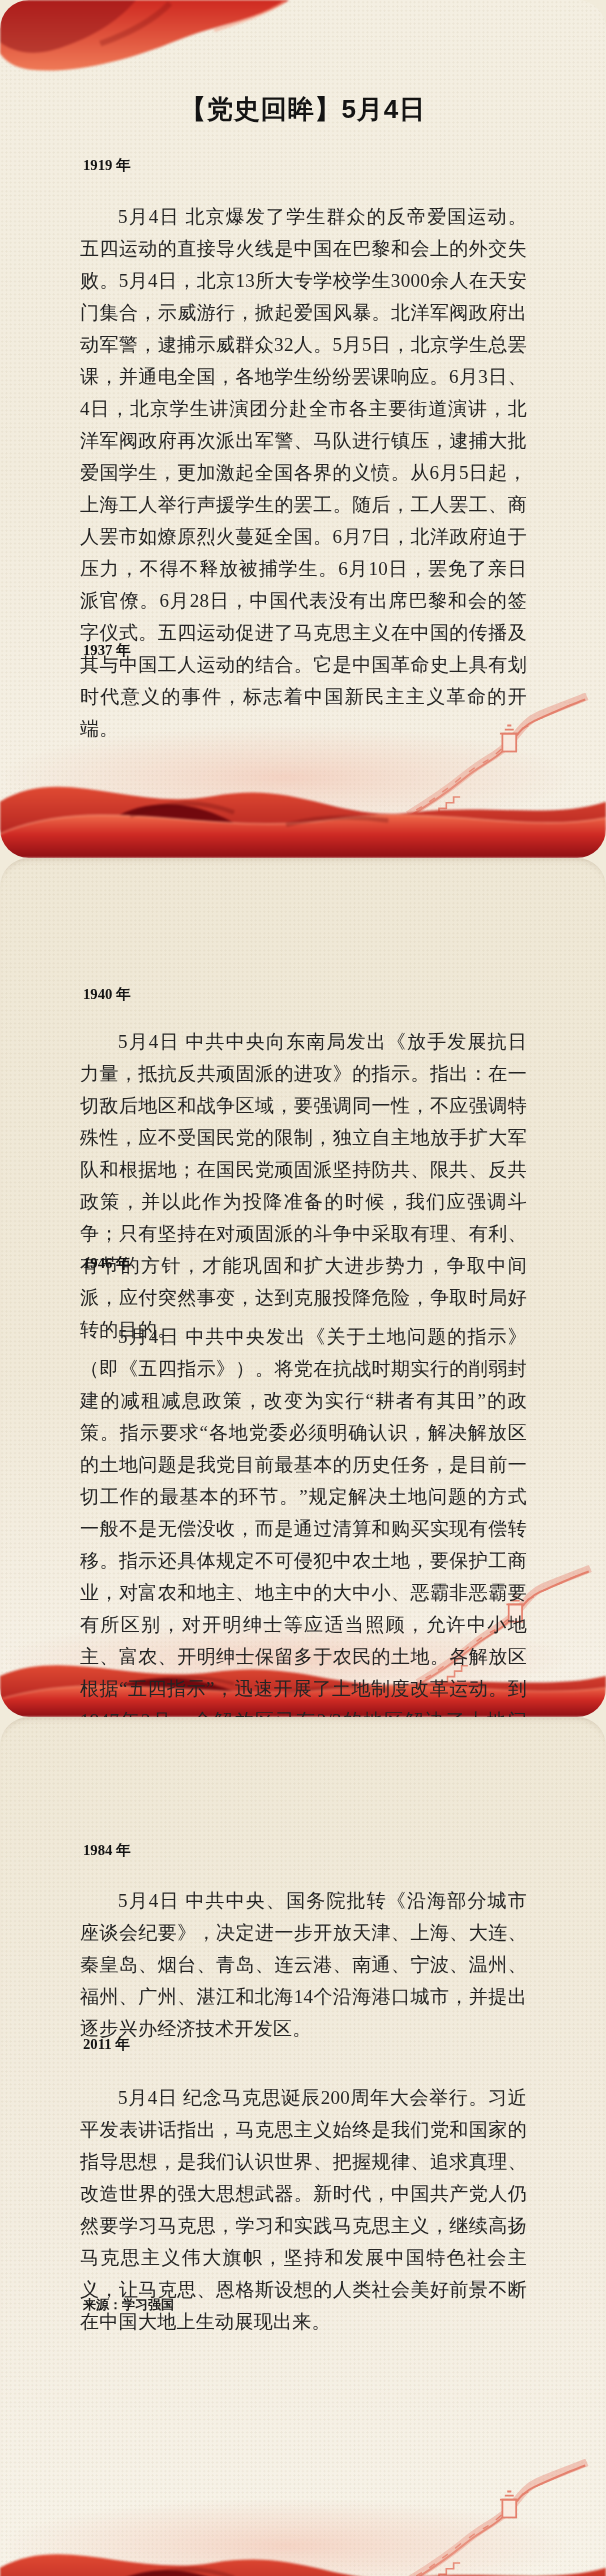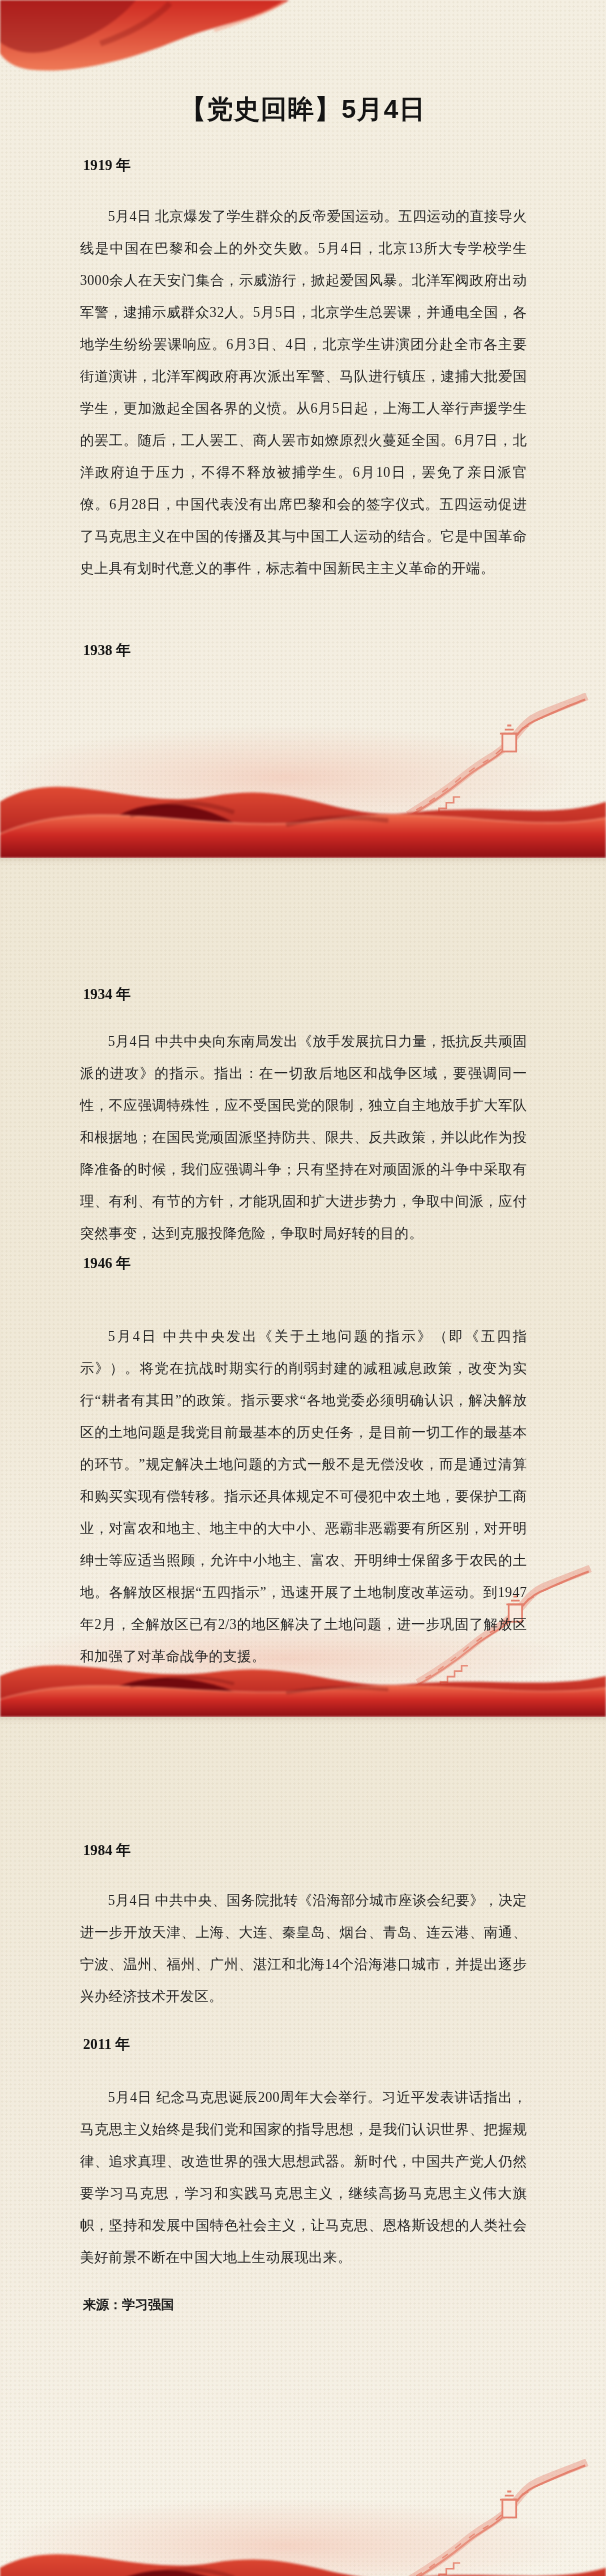--- a/index.html
+++ b/index.html
@@ -4,21 +4,21 @@
 <style>
   html,body{margin:0;padding:0;background:#e8e2d2;}
   .doc{
     position:relative;
     width:606px;height:2576px;
     margin:0;
     background:#f1ebdb;
     overflow:hidden;
     font-family:"Liberation Serif","DejaVu Serif",serif;
   }
-  .page{position:relative;width:606px;overflow:hidden;}
+  .page{position:relative;width:606px;overflow:hidden;border-radius:29px;}
   .page-1{height:858px;background:linear-gradient(180deg,#f4efe2 0%,#f2ecdd 55%,#f6f1e6 100%);}
   .page-2{height:859px;background:linear-gradient(180deg,#efe8d6 0%,#f0e9d8 60%,#f7f2e8 100%);}
   .page-3{height:902px;background:linear-gradient(180deg,#efe8d6 0%,#f3ede0 55%,#f8f4ea 100%);}
   .page+.page{box-shadow:inset 0 6px 7.8px -6px rgba(120,90,60,.30);}
   
   .page::before{
     content:"";position:absolute;inset:0;z-index:0;pointer-events:none;
     background-image:radial-gradient(rgba(162,142,102,.10) 0.9px,transparent 1.1px);
     background-size:4.3px 4.3px;
   }
@@ -28,21 +28,21 @@
     font-size:26px;font-weight:800;letter-spacing:0.9px;color:#141414;
   }
   .year-h{
     position:absolute;left:83px;z-index:2;margin:0;
     font-size:14.7px;font-weight:700;color:#141414;line-height:19px;
     font-family:"Liberation Serif","DejaVu Serif",serif;
     text-align:center;
   }
   .body-para{
     position:absolute;left:80px;width:447px;z-index:2;margin:0;
-    font-size:14px;line-height:32px;letter-spacing:0.3px;
+    font-size:19px;line-height:32px;letter-spacing:0.3px;
     text-align:justify;text-indent:2em;color:#242424;
   }
   .source{
     position:absolute;left:83px;z-index:2;margin:0;
     font-family:Liberation Sans, sans-serif;
     font-size:13px;font-weight:700;color:#1c1c1c;
   }
   .ribbon-svg{position:absolute;left:0;bottom:0;z-index:1;filter:blur(1px);}
   .wall-svg{position:absolute;z-index:1;opacity:.9;}
   .topribbon-svg{position:absolute;left:0;top:0;z-index:1;filter:blur(1.3px);}
@@ -106,32 +106,32 @@
   <section class="page page-1">
     <svg class="topribbon-svg" width="408" height="97" viewBox="0 0 480 120" preserveAspectRatio="none">
         <use href="#sym-topribbon"></use>
       </svg>
 
     <h1 class="title">【党史回眸】5月4日</h1>
 
     <h2 class="year-h" style="top:156px">1919 年</h2>
     <p class="body-para" style="top:201px">5月4日 北京爆发了学生群众的反帝爱国运动。五四运动的直接导火线是中国在巴黎和会上的外交失败。5月4日，北京13所大专学校学生3000余人在天安门集合，示威游行，掀起爱国风暴。北洋军阀政府出动军警，逮捕示威群众32人。5月5日，北京学生总罢课，并通电全国，各地学生纷纷罢课响应。6月3日、4日，北京学生讲演团分赴全市各主要街道演讲，北洋军阀政府再次派出军警、马队进行镇压，逮捕大批爱国学生，更加激起全国各界的义愤。从6月5日起，上海工人举行声援学生的罢工。随后，工人罢工、商人罢市如燎原烈火蔓延全国。6月7日，北洋政府迫于压力，不得不释放被捕学生。6月10日，罢免了亲日派官僚。6月28日，中国代表没有出席巴黎和会的签字仪式。五四运动促进了马克思主义在中国的传播及其与中国工人运动的结合。它是中国革命史上具有划时代意义的事件，标志着中国新民主主义革命的开端。</p>
 
-    <h2 class="year-h" style="top:641px">1938 年</h2>
+    <h2 class="year-h" style="top:641px">1937 年</h2>
 
     <svg class="wall-svg" style="right:0;bottom:35px" width="217" height="130" viewBox="0 0 260 160">
         <use href="#sym-wall"></use>
       </svg>
     <svg class="ribbon-svg" width="606" height="143" viewBox="0 0 699 160" preserveAspectRatio="none">
         <use href="#sym-ribbon"></use>
       </svg>
   </section>
 
   <section class="page page-2">
-    <h2 class="year-h" style="top:127px">1934 年</h2>
+    <h2 class="year-h" style="top:127px">1940 年</h2>
     <p class="body-para" style="top:168px">5月4日 中共中央向东南局发出《放手发展抗日力量，抵抗反共顽固派的进攻》的指示。指出：在一切敌后地区和战争区域，要强调同一性，不应强调特殊性，应不受国民党的限制，独立自主地放手扩大军队和根据地；在国民党顽固派坚持防共、限共、反共政策，并以此作为投降准备的时候，我们应强调斗争；只有坚持在对顽固派的斗争中采取有理、有利、有节的方针，才能巩固和扩大进步势力，争取中间派，应付突然事变，达到克服投降危险，争取时局好转的目的。</p>
 
     <h2 class="year-h" style="top:396px">1946 年</h2>
     <p class="body-para" style="top:463px">5月4日 中共中央发出《关于土地问题的指示》（即《五四指示》）。将党在抗战时期实行的削弱封建的减租减息政策，改变为实行“耕者有其田”的政策。指示要求“各地党委必须明确认识，解决解放区的土地问题是我党目前最基本的历史任务，是目前一切工作的最基本的环节。”规定解决土地问题的方式一般不是无偿没收，而是通过清算和购买实现有偿转移。指示还具体规定不可侵犯中农土地，要保护工商业，对富农和地主、地主中的大中小、恶霸非恶霸要有所区别，对开明绅士等应适当照顾，允许中小地主、富农、开明绅士保留多于农民的土地。各解放区根据“五四指示”，迅速开展了土地制度改革运动。到1947年2月，全解放区已有2/3的地区解决了土地问题，进一步巩固了解放区和加强了对革命战争的支援。</p>
 
     <svg class="wall-svg" style="right:0;bottom:26px" width="204" height="126" viewBox="0 0 260 160">
         <use href="#sym-wall"></use>
       </svg>
     <svg class="ribbon-svg" width="606" height="104" viewBox="0 0 699 160" preserveAspectRatio="none">
         <use href="#sym-ribbon"></use>

